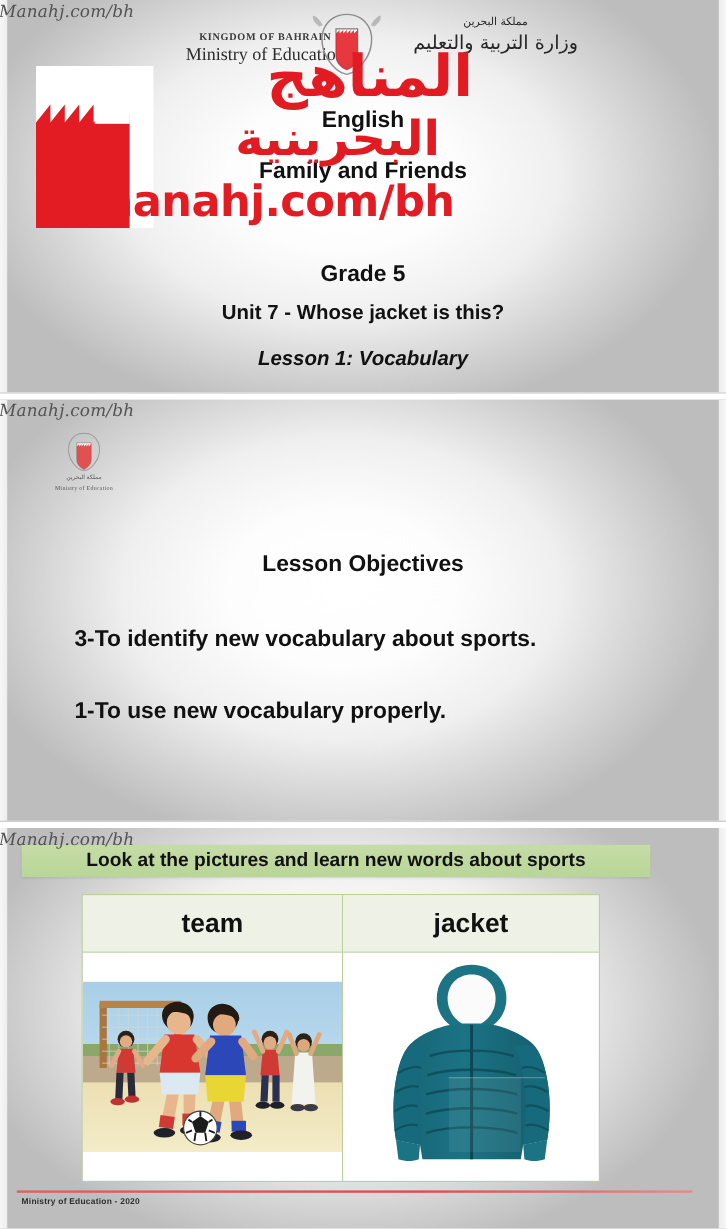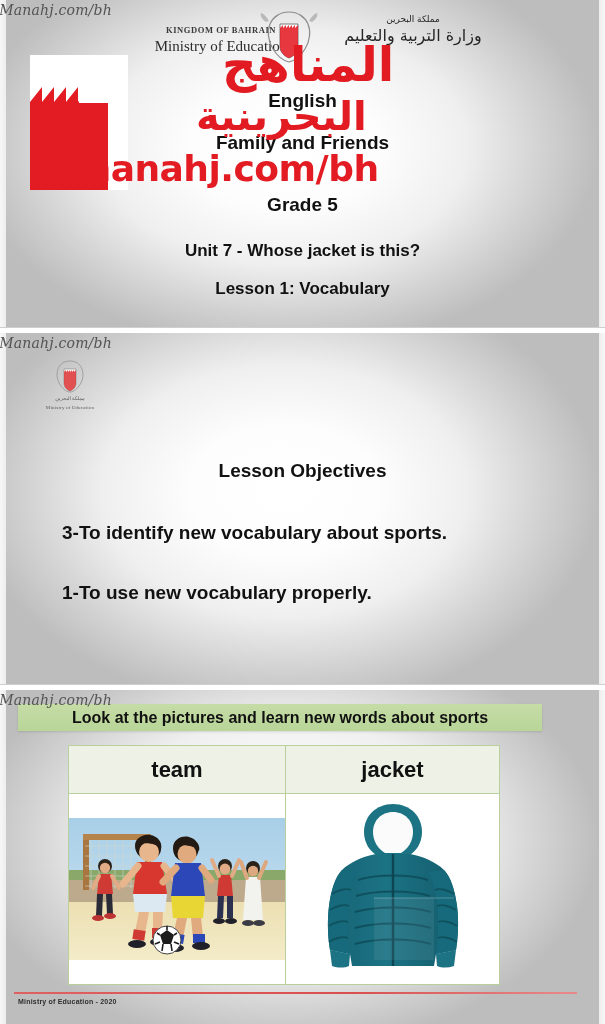--- a/index.html
+++ b/index.html
@@ -171,23 +171,23 @@
     left: 0; right: 0;
     top: 88px;
     text-align: center;
     z-index: 4;
     color: #111111;
     font-weight: bold;
   }
   .s1-line { margin: 0; white-space: nowrap; }
   .s1-english { font-size: 19px; line-height: 26px; }
   .s1-book    { font-size: 19px; line-height: 30px; margin-top: 14px; }
-  .s1-grade   { font-size: 19px; line-height: 30px; margin-top: 32px; }
-  .s1-unit    { font-size: 17px; line-height: 30px; margin-top: 16px; }
-  .s1-lesson  { font-size: 17px; line-height: 30px; margin-top: 8px; }
+  .s1-grade   { font-size: 19px; line-height: 30px; margin-top: 56px; }
+  .s1-unit    { font-size: 17px; line-height: 30px; margin-top: 2px; }
+  .s1-lesson  { font-size: 17px; line-height: 30px; margin-top: 8px; font-style: italic; }
 
   
   #slide2 { height: 352px; }
 
   .s2-logo {
     position: absolute;
     left: 38px;
     top: 26px;
     width: 64px;
     height: 58px;

